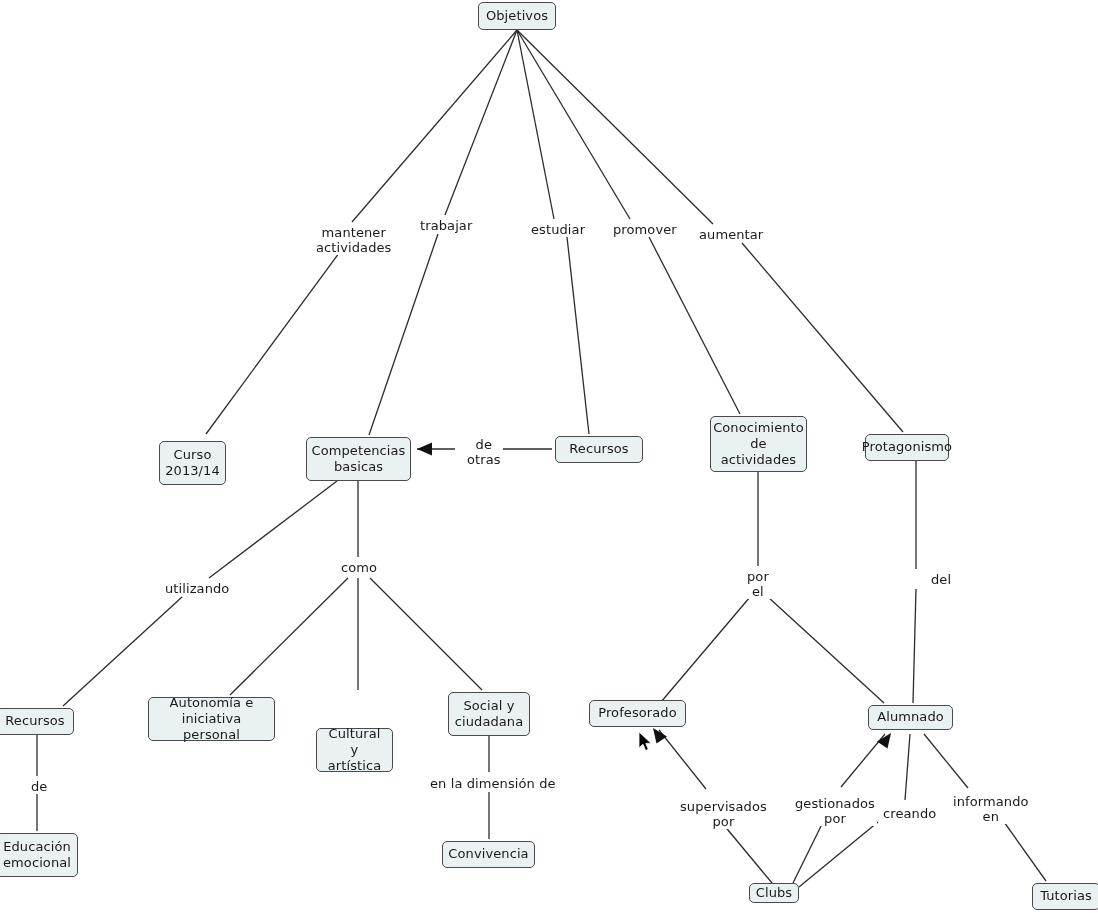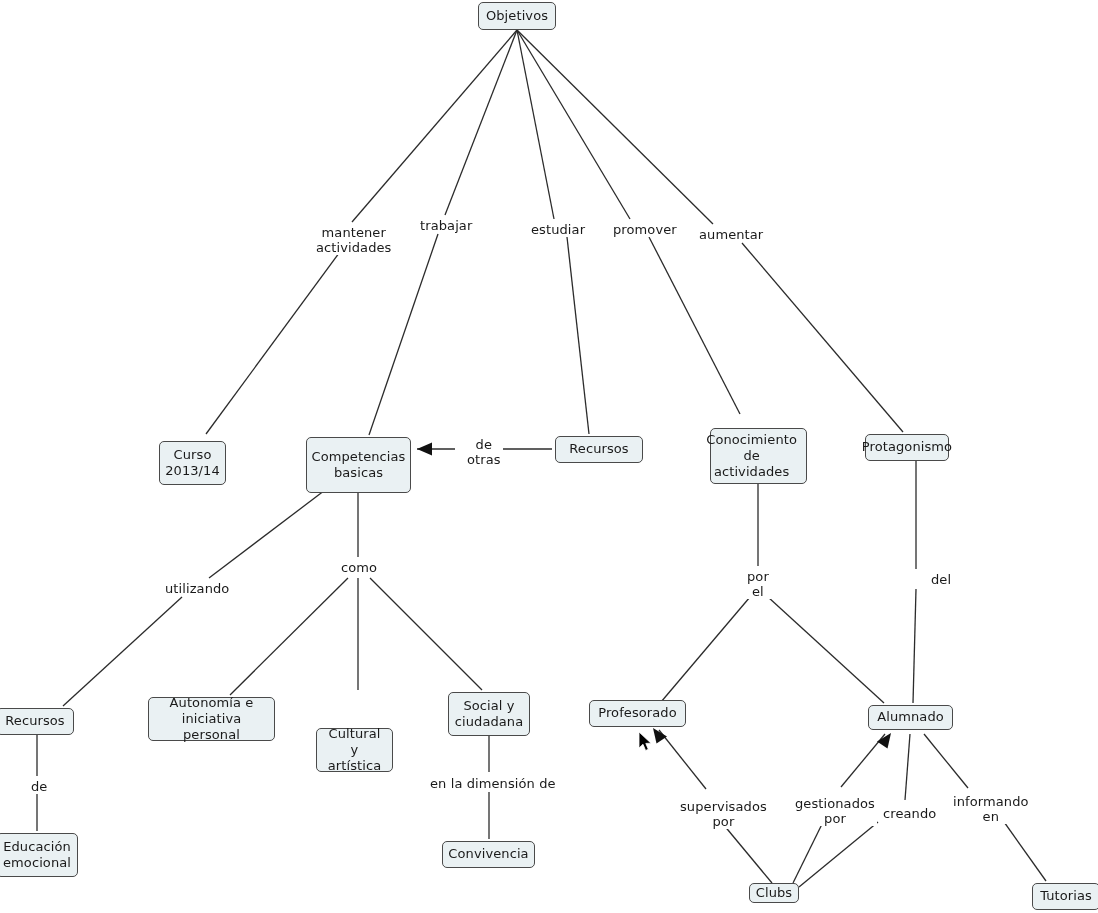--- a/index.html
+++ b/index.html
@@ -114,24 +114,24 @@
         <polygon points="0,0 15,-6.5 15,6.5" transform="translate(417,449)"></polygon>
         <polygon points="0,0 3.5,15.5 14,8.5" transform="translate(653,728)"></polygon>
         <polygon points="0,0 -3.5,15.5 -14,8.5" transform="translate(891,733)"></polygon>
       </g>
   </svg>
 
   <div id="nodes-container">
       <div class="node" style="left: 478px; top: 2px; width: 78px; height: 28px;"><span>Objetivos</span></div>
       <div class="node" style="left: 159px; top: 441px; width: 67px; height: 44px;"><span>Curso
 2013/14</span></div>
-      <div class="node" style="left: 306px; top: 437px; width: 105px; height: 56px;"><span>Competencias
+      <div class="node" style="left: 306px; top: 437px; width: 105px; height: 44px;"><span>Competencias
 basicas</span></div>
       <div class="node" style="left: 555px; top: 436px; width: 88px; height: 27px;"><span>Recursos</span></div>
-      <div class="node" style="left: 710px; top: 428px; width: 97px; height: 56px; justify-content: flex-end;"><span>Conocimiento
+      <div class="node" style="left: 710px; top: 416px; width: 97px; height: 56px;"><span>Conocimiento
 de
 actividades</span></div>
       <div class="node" style="left: 865px; top: 434px; width: 84px; height: 27px;"><span>Protagonismo</span></div>
       <div class="node" style="left: -4px; top: 708px; width: 78px; height: 27px;"><span>Recursos</span></div>
       <div class="node" style="left: 148px; top: 697px; width: 127px; height: 44px;"><span>Autonomía e
 iniciativa personal</span></div>
       <div class="node" style="left: 316px; top: 692px; width: 77px; height: 44px; margin-top: 36px;"><span>Cultural y
 artística</span></div>
       <div class="node" style="left: 448px; top: 692px; width: 82px; height: 44px;"><span>Social y
 ciudadana</span></div>

